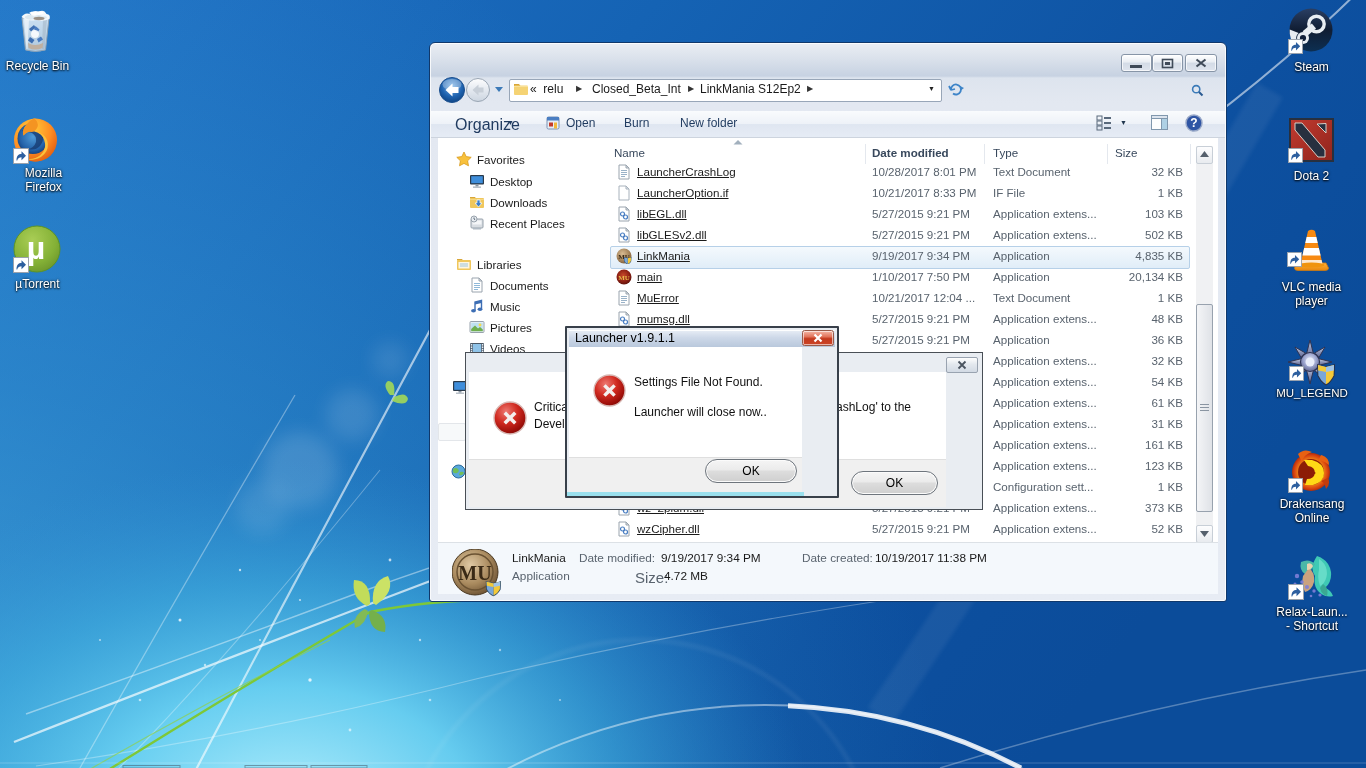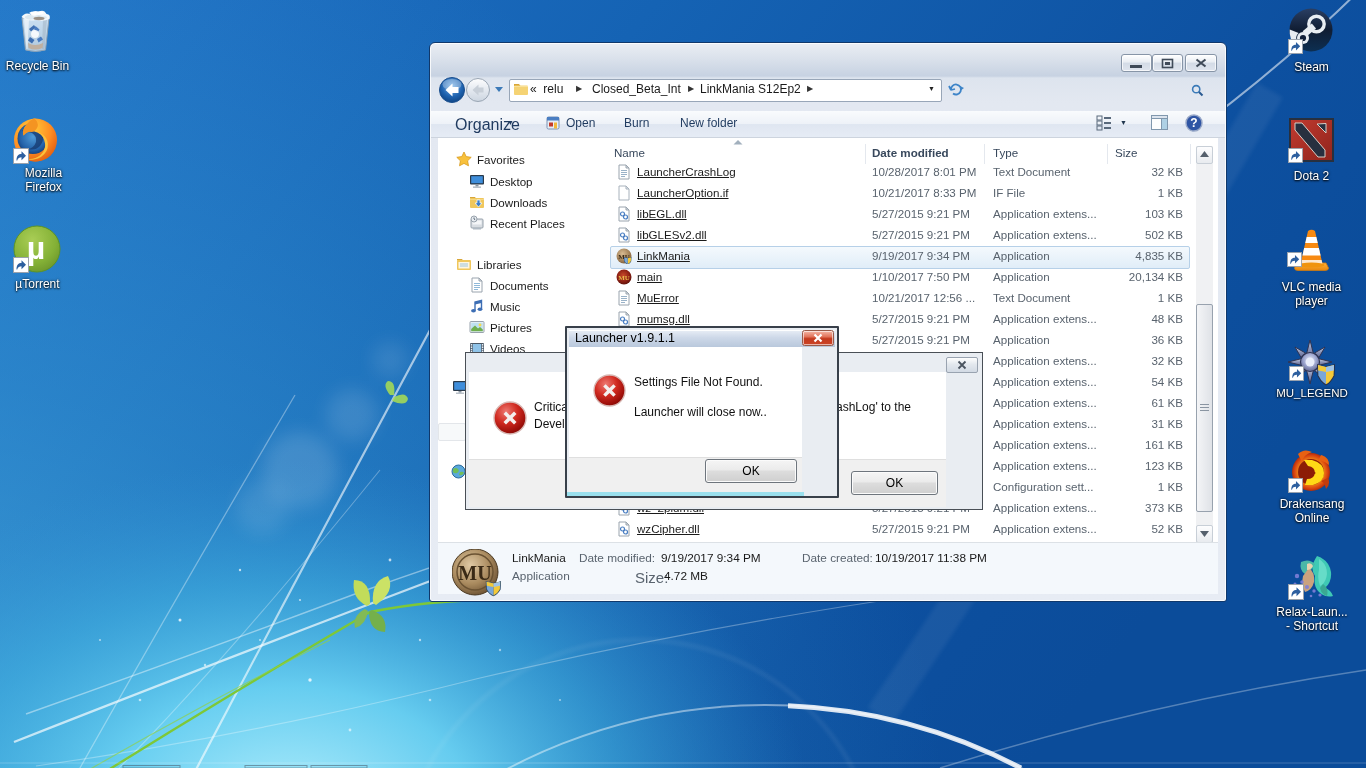--- a/index.html
+++ b/index.html
@@ -22,21 +22,21 @@
 .frow{position:absolute;left:170px;width:588px;height:21px;font-size:11.6px;white-space:nowrap;}
 .fic{position:absolute;left:8px;top:2px;}
 .fn{position:absolute;left:29px;top:3px;color:#1a1a1a;text-decoration:underline;}
 .fd{position:absolute;left:264px;top:3px;color:#59636e;}
 .ft{position:absolute;left:385px;top:3px;color:#59636e;}
 .fs{position:absolute;left:455px;top:3px;width:120px;text-align:right;color:#59636e;}
 .hsep{position:absolute;top:6px;width:1px;height:20px;background:#e4e8ee;}
 
 .dlg{position:absolute;border:1px solid #494f56;background:#e9edf2;padding-left:33px;}
 .dtitle{position:absolute;left:2px;top:2px;right:2px;height:17px;font-size:12.5px;color:#000;line-height:17px;padding-left:6px;box-shadow:inset 0 1px 0 rgba(255,255,255,.9);}
-.okbtn{position:absolute;border:1px solid #6e757d;border-radius:3px;background:linear-gradient(#f5f5f5,#ebebeb 45%,#dddddd 50%,#cfcfcf);font-size:12px;color:#000;text-align:center;box-shadow:inset 0 0 0 1px #fbfbfb;}
+.okbtn{position:absolute;border:1px solid #6e757d;border-radius:12px;background:linear-gradient(#f5f5f5,#ebebeb 45%,#dddddd 50%,#cfcfcf);font-size:12px;color:#000;text-align:center;box-shadow:inset 0 0 0 1px #fbfbfb;}
 </style>
 </head>
 <body>
 <div id="desk">
 <svg class="abs" style="left:0;top:0" width="1366" height="768" viewBox="0 0 1366 768">
 <defs>
 <linearGradient id="wbase" x1="0" y1="0" x2="1" y2="0.45">
 <stop offset="0" stop-color="#2172c6"></stop>
           <stop offset="0.4" stop-color="#1563b4"></stop>
           <stop offset="0.8" stop-color="#0d50a0"></stop>
@@ -622,21 +622,21 @@
             <path d="M3 1 L10 1 L13 4 L13 15 L3 15 Z" fill="#fff" stroke="#9aa4ae"></path>
             <path d="M10 1 L10 4 L13 4 Z" fill="#d8dee4" stroke="#9aa4ae"></path>
             <g stroke="#9ab2c8" stroke-width="1">
               <line x1="5" y1="6.5" x2="11" y2="6.5"></line>
               <line x1="5" y1="8.5" x2="11" y2="8.5"></line>
               <line x1="5" y1="10.5" x2="11" y2="10.5"></line>
               <line x1="5" y1="12.5" x2="9" y2="12.5"></line>
             </g>
           </svg>
       <span class="fn">MuError</span>
-          <span class="fd">10/21/2017 12:56 ...</span>
+          <span class="fd">10/21/2017 12:04 ...</span>
           <span class="ft">Text Document</span>
           <span class="fs">1 KB</span>
     </div>
     <div class="frow" style="top:171px;">
       <svg class="fic" width="16" height="16">
             <path d="M3 1 L10 1 L13 4 L13 15 L3 15 Z" fill="#fff" stroke="#9aa4ae"></path>
             <path d="M10 1 L10 4 L13 4 Z" fill="#d8dee4" stroke="#9aa4ae"></path>
             <circle cx="6.5" cy="8" r="2" fill="none" stroke="#4a7ec2" stroke-width="1.2"></circle>
             <circle cx="9.5" cy="11" r="2" fill="none" stroke="#4a7ec2" stroke-width="1.2"></circle>
           </svg>

